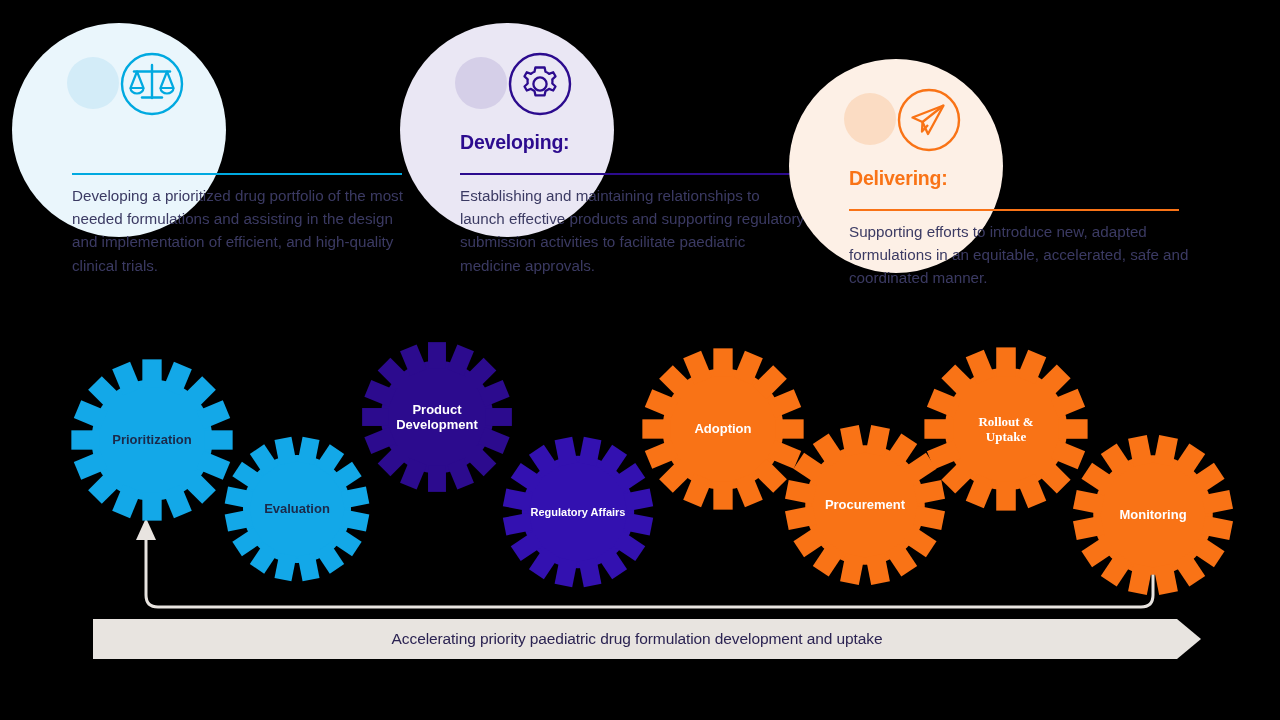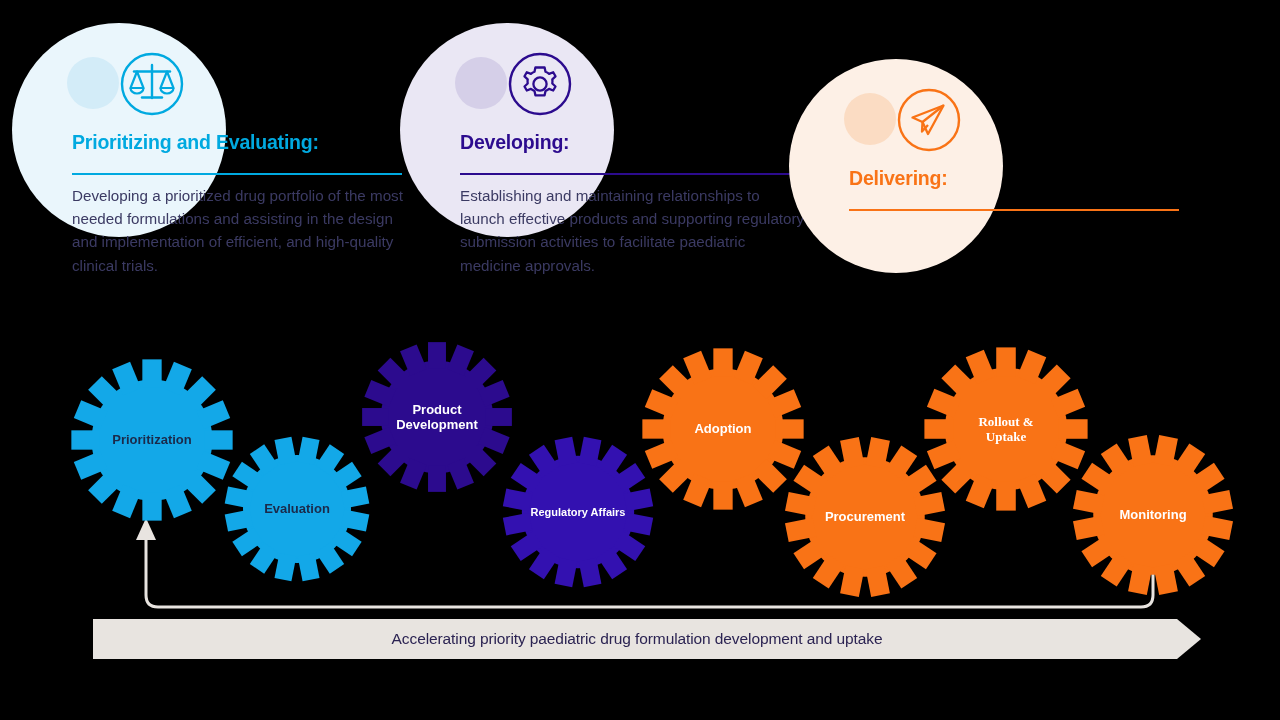--- a/index.html
+++ b/index.html
@@ -81,21 +81,20 @@
         <circle cx="34" cy="34" r="30" fill="none" stroke="#00a9e0" stroke-width="2.4"></circle>
         <line x1="34" y1="15" x2="34" y2="48" stroke="#00a9e0" stroke-width="2.4" stroke-linecap="round"></line>
         <line x1="16" y1="21.5" x2="52" y2="21.5" stroke="#00a9e0" stroke-width="2.4" stroke-linecap="round"></line>
         <line x1="24" y1="47.5" x2="44" y2="47.5" stroke="#00a9e0" stroke-width="2.4" stroke-linecap="round"></line>
         <path d="M19 21.5 L12.5 38 H25.5 Z" fill="none" stroke="#00a9e0" stroke-width="2.2" stroke-linejoin="round"></path>
         <path d="M12.5 38 a6.5 5.5 0 0 0 13 0" fill="none" stroke="#00a9e0" stroke-width="2.2"></path>
         <path d="M49 21.5 L42.5 38 H55.5 Z" fill="none" stroke="#00a9e0" stroke-width="2.2" stroke-linejoin="round"></path>
         <path d="M42.5 38 a6.5 5.5 0 0 0 13 0" fill="none" stroke="#00a9e0" stroke-width="2.2"></path>
       </svg>
     </div>
-    <div class="pillar-title" style="color:#00a9e0;">Prioritizing and Evaluating:</div>
     <div class="pillar-rule" style="background:#00a9e0;"></div>
     <div class="pillar-body">Developing a prioritized drug portfolio of the most needed formulations and assisting in the design and implementation of efficient, and high-quality clinical trials.</div>
   </div>
 
   <div class="pillar" style="left:400px; width:400px;">
     <div class="pillar-bg-circle" style="background:#eae7f4;"></div>
     <div class="pillar-accent-circle" style="background:#d5cfe8;"></div>
     <div class="pillar-icon">
       <svg viewBox="0 0 68 68" width="68" height="68">
         <circle cx="34" cy="34" r="30" fill="none" stroke="#2c0b8e" stroke-width="2.4"></circle>
@@ -113,20 +112,21 @@
     <div class="pillar-accent-circle" style="background:#fbdcc3;"></div>
     <div class="pillar-icon">
       <svg viewBox="0 0 68 68" width="68" height="68">
         <circle cx="34" cy="34" r="30" fill="none" stroke="#f97316" stroke-width="2.4"></circle>
         <path d="M48.5 19.5 L17.5 31.5 L27.5 36 L33 48 Z" fill="none" stroke="#f97316" stroke-width="2.3" stroke-linejoin="round"></path>
         <path d="M48.5 19.5 L27.5 36 L27 45.5 L33 39" fill="none" stroke="#f97316" stroke-width="2.3" stroke-linejoin="round"></path>
       </svg>
     </div>
     <div class="pillar-title" style="color:#f97316;">Delivering:</div>
     <div class="pillar-rule" style="background:#f97316;"></div>
+    <div class="pillar-body">Supporting efforts to introduce new, adapted formulations in an equitable, accelerated, safe and coordinated manner.</div>
   </div>
 
   <svg id="loop" viewBox="0 0 1280 720">
     <path d="M1153 560 L1153 595 Q1153 607 1141 607 L158 607 Q146 607 146 595 L146 538" fill="none" stroke="#e8e4e0" stroke-width="3"></path>
     <path d="M146 518 L136 540 L156 540 Z" fill="#e8e4e0"></path>
   </svg>
 
   <div class="gear" style="left:68px; top:356px; width:168px; height:168px;">
     <svg class="gear-svg" viewBox="0 0 200 200">
       <g fill="#13a8e8">
@@ -255,21 +255,21 @@
             <rect x="88.5" y="4" width="23" height="34" transform="rotate(270 100 100)"></rect>
             <rect x="88.5" y="4" width="23" height="34" transform="rotate(292.5 100 100)"></rect>
             <rect x="88.5" y="4" width="23" height="34" transform="rotate(315 100 100)"></rect>
             <rect x="88.5" y="4" width="23" height="34" transform="rotate(337.5 100 100)"></rect>
           </g>
         </g>
     </svg>
     <div class="gear-label" style="color:#ffffff; font-size:13px;">Adoption</div>
   </div>
 
-  <div class="gear" style="left:782px; top:434px; width:166px; height:166px;">
+  <div class="gear" style="left:782px; top:422px; width:166px; height:166px;">
     <svg class="gear-svg" viewBox="0 0 200 200">
       <g fill="#f97316">
           <circle cx="100" cy="100" r="72"></circle>
           <g id="t6">
             <rect x="88.5" y="4" width="23" height="34" transform="rotate(11.25 100 100)"></rect>
             <rect x="88.5" y="4" width="23" height="34" transform="rotate(33.75 100 100)"></rect>
             <rect x="88.5" y="4" width="23" height="34" transform="rotate(56.25 100 100)"></rect>
             <rect x="88.5" y="4" width="23" height="34" transform="rotate(78.75 100 100)"></rect>
             <rect x="88.5" y="4" width="23" height="34" transform="rotate(101.25 100 100)"></rect>
             <rect x="88.5" y="4" width="23" height="34" transform="rotate(123.75 100 100)"></rect>

